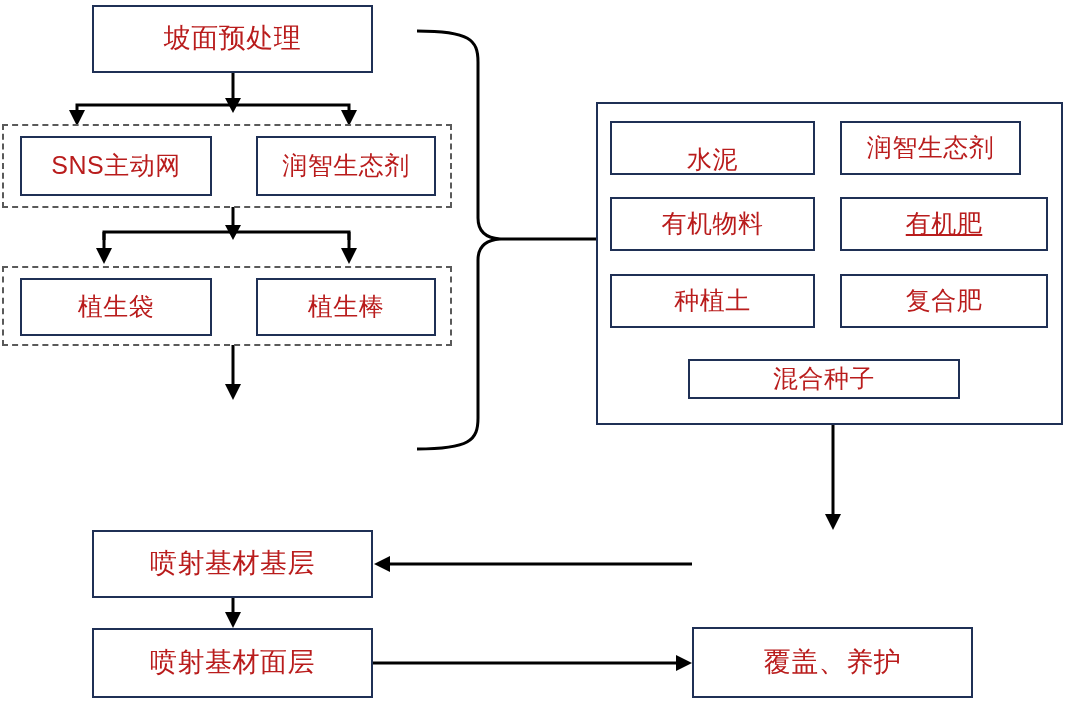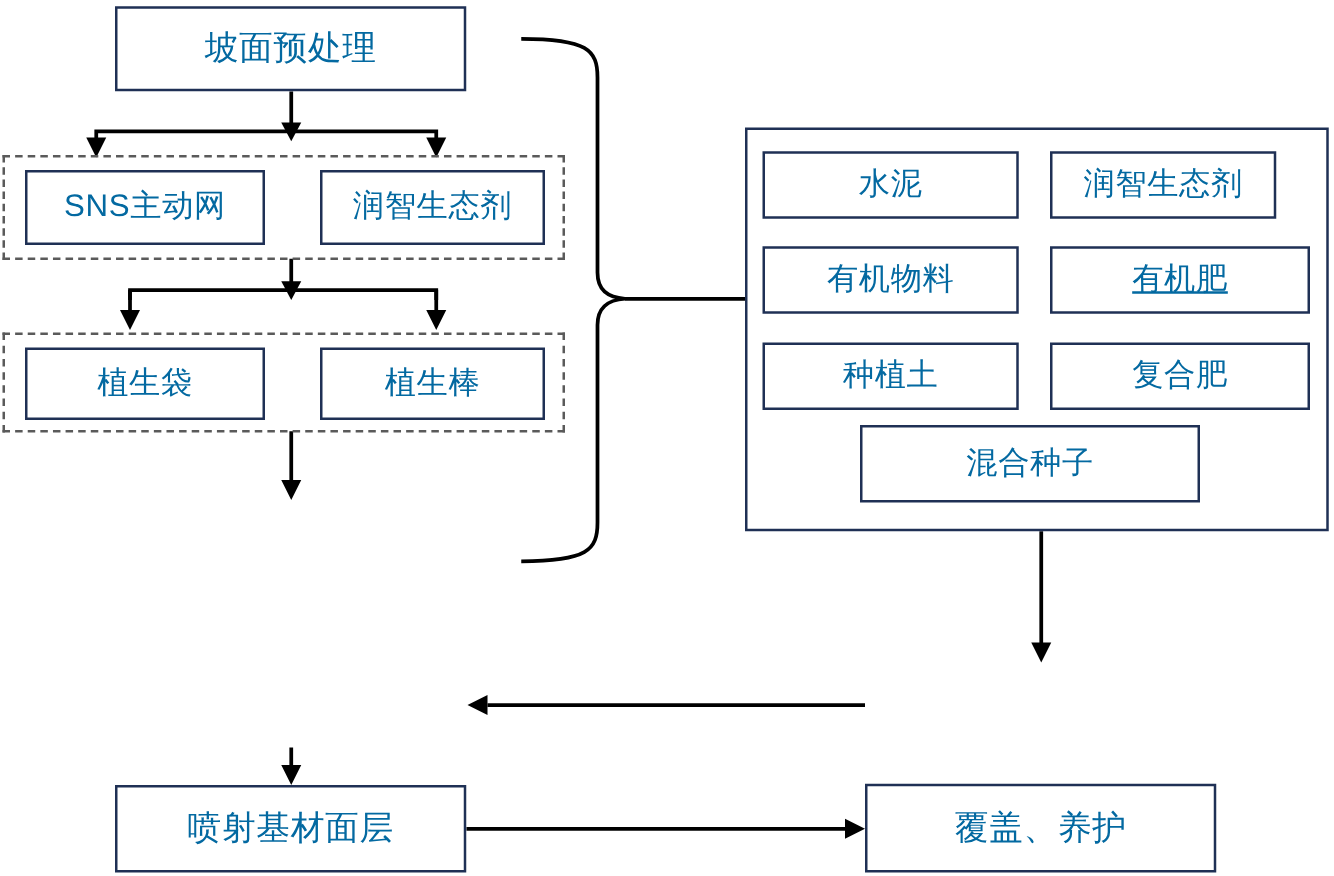--- a/index.html
+++ b/index.html
@@ -16,21 +16,21 @@
     overflow: hidden;
   }
   .node {
     position: absolute;
     box-sizing: border-box;
     border: 2px solid #1f3055;
     background: #ffffff;
     display: flex;
     align-items: center;
     justify-content: center;
-    color: #0369a1;
+    color: #b91c1c;
     font-size: 27px;
     line-height: 1.1;
     white-space: nowrap;
     letter-spacing: 0.5px;
   }
   .node.small {
     font-size: 25px;
     border-width: 2px;
   }
   .group-dashed {
@@ -141,42 +141,45 @@
   <div class="node small" style="left:256px; top:278px; width:180px; height:58px;">
     <span>植生棒</span>
   </div>
   <div class="node small" style="left:20px; top:278px; width:192px; height:58px;">
     <span>植生袋</span>
   </div>
 
 
   <div class="panel" style="left:596px; top:102px; width:467px; height:323px;"></div>
 
-  <div class="node small" style="left:610px; top:121px; width:205px; height:54px;">
+  <div class="node small" style="left:610px; top:121px; width:205px; height:54px;align-items:flex-end;">
     <span>水泥</span>
   </div>
   <div class="node small" style="left:840px; top:121px; width:181px; height:54px;">
     <span>润智生态剂</span>
   </div>
   <div class="node small" style="left:610px; top:197px; width:205px; height:54px;">
     <span>有机物料</span>
   </div>
   <div class="node small" style="left:840px; top:197px; width:208px; height:54px;text-decoration:underline;">
     <span>有机肥</span>
   </div>
   <div class="node small" style="left:610px; top:274px; width:205px; height:54px;">
     <span>种植土</span>
   </div>
   <div class="node small" style="left:840px; top:274px; width:208px; height:54px;">
     <span>复合肥</span>
   </div>
-  <div class="node small" style="left:688px; top:340px; width:272px; height:62px;">
+  <div class="node small" style="left:688px; top:359px; width:272px; height:40px;">
     <span>混合种子</span>
   </div>
 
+  <div class="node" style="left:92px; top:530px; width:281px; height:68px;">
+    <span>喷射基材基层</span>
+  </div>
   <div class="node" style="left:92px; top:628px; width:281px; height:70px;">
     <span>喷射基材面层</span>
   </div>
   <div class="node" style="left:692px; top:627px; width:281px; height:71px;">
     <span>覆盖、养护</span>
   </div>
 
 </div>
 
 </body></html>

